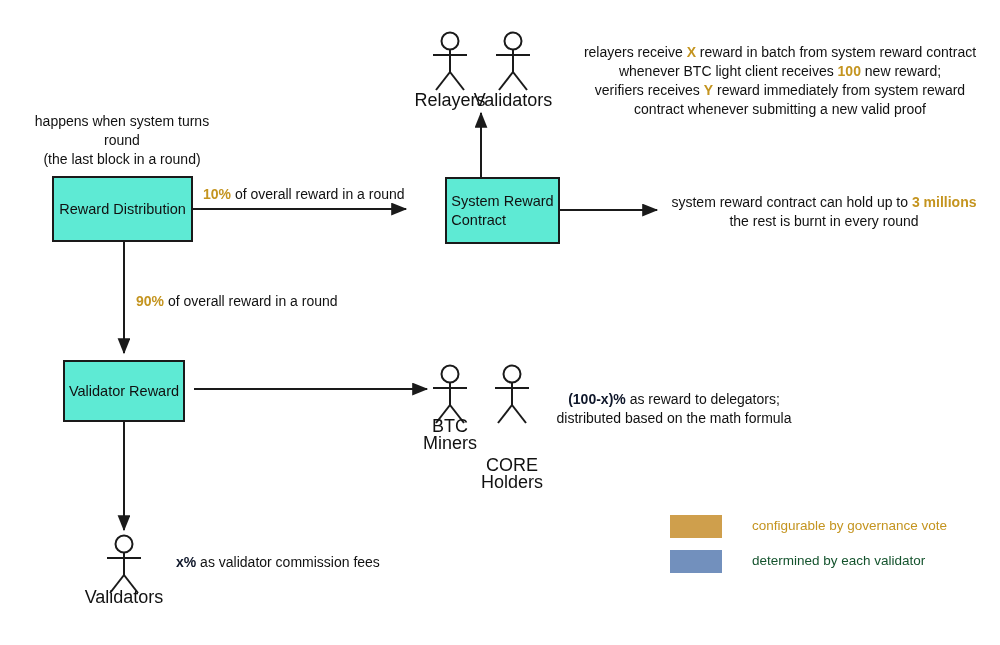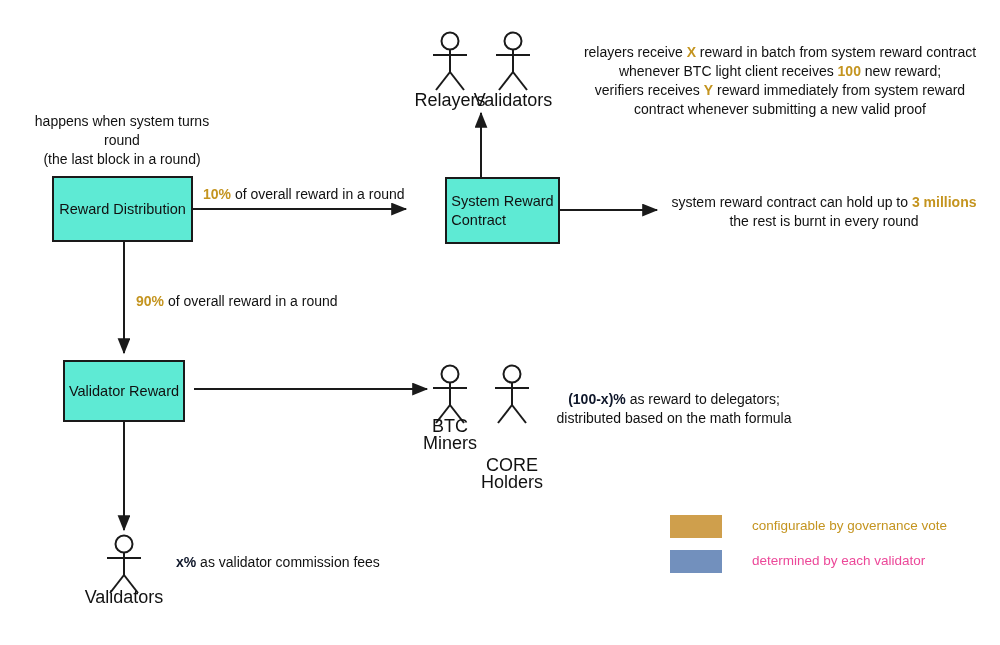--- a/index.html
+++ b/index.html
@@ -67,21 +67,21 @@
   .legend-gold { background: #cf9f4c; }
   .legend-blue { background: #7290bd; }
   .legend-text {
     position: absolute;
     font-size: 13.5px;
     line-height: 16px;
     white-space: nowrap;
     margin-left: 25px;
   }
   .legend-text.g { color: #c4941f; }
-  .legend-text.b { color: #ec4899; }
+  .legend-text.b { color: #14532d; }
   .stick { position: absolute; }
 </style>
 </head>
 <body>
 
 <div id="canvas">
 
   <svg class="svg-layer" viewBox="0 0 1000 645" xmlns="http://www.w3.org/2000/svg">
     <defs>
       <marker id="arrowhead" markerWidth="9" markerHeight="9" refX="7.4" refY="3.2" orient="auto" markerUnits="strokeWidth">

